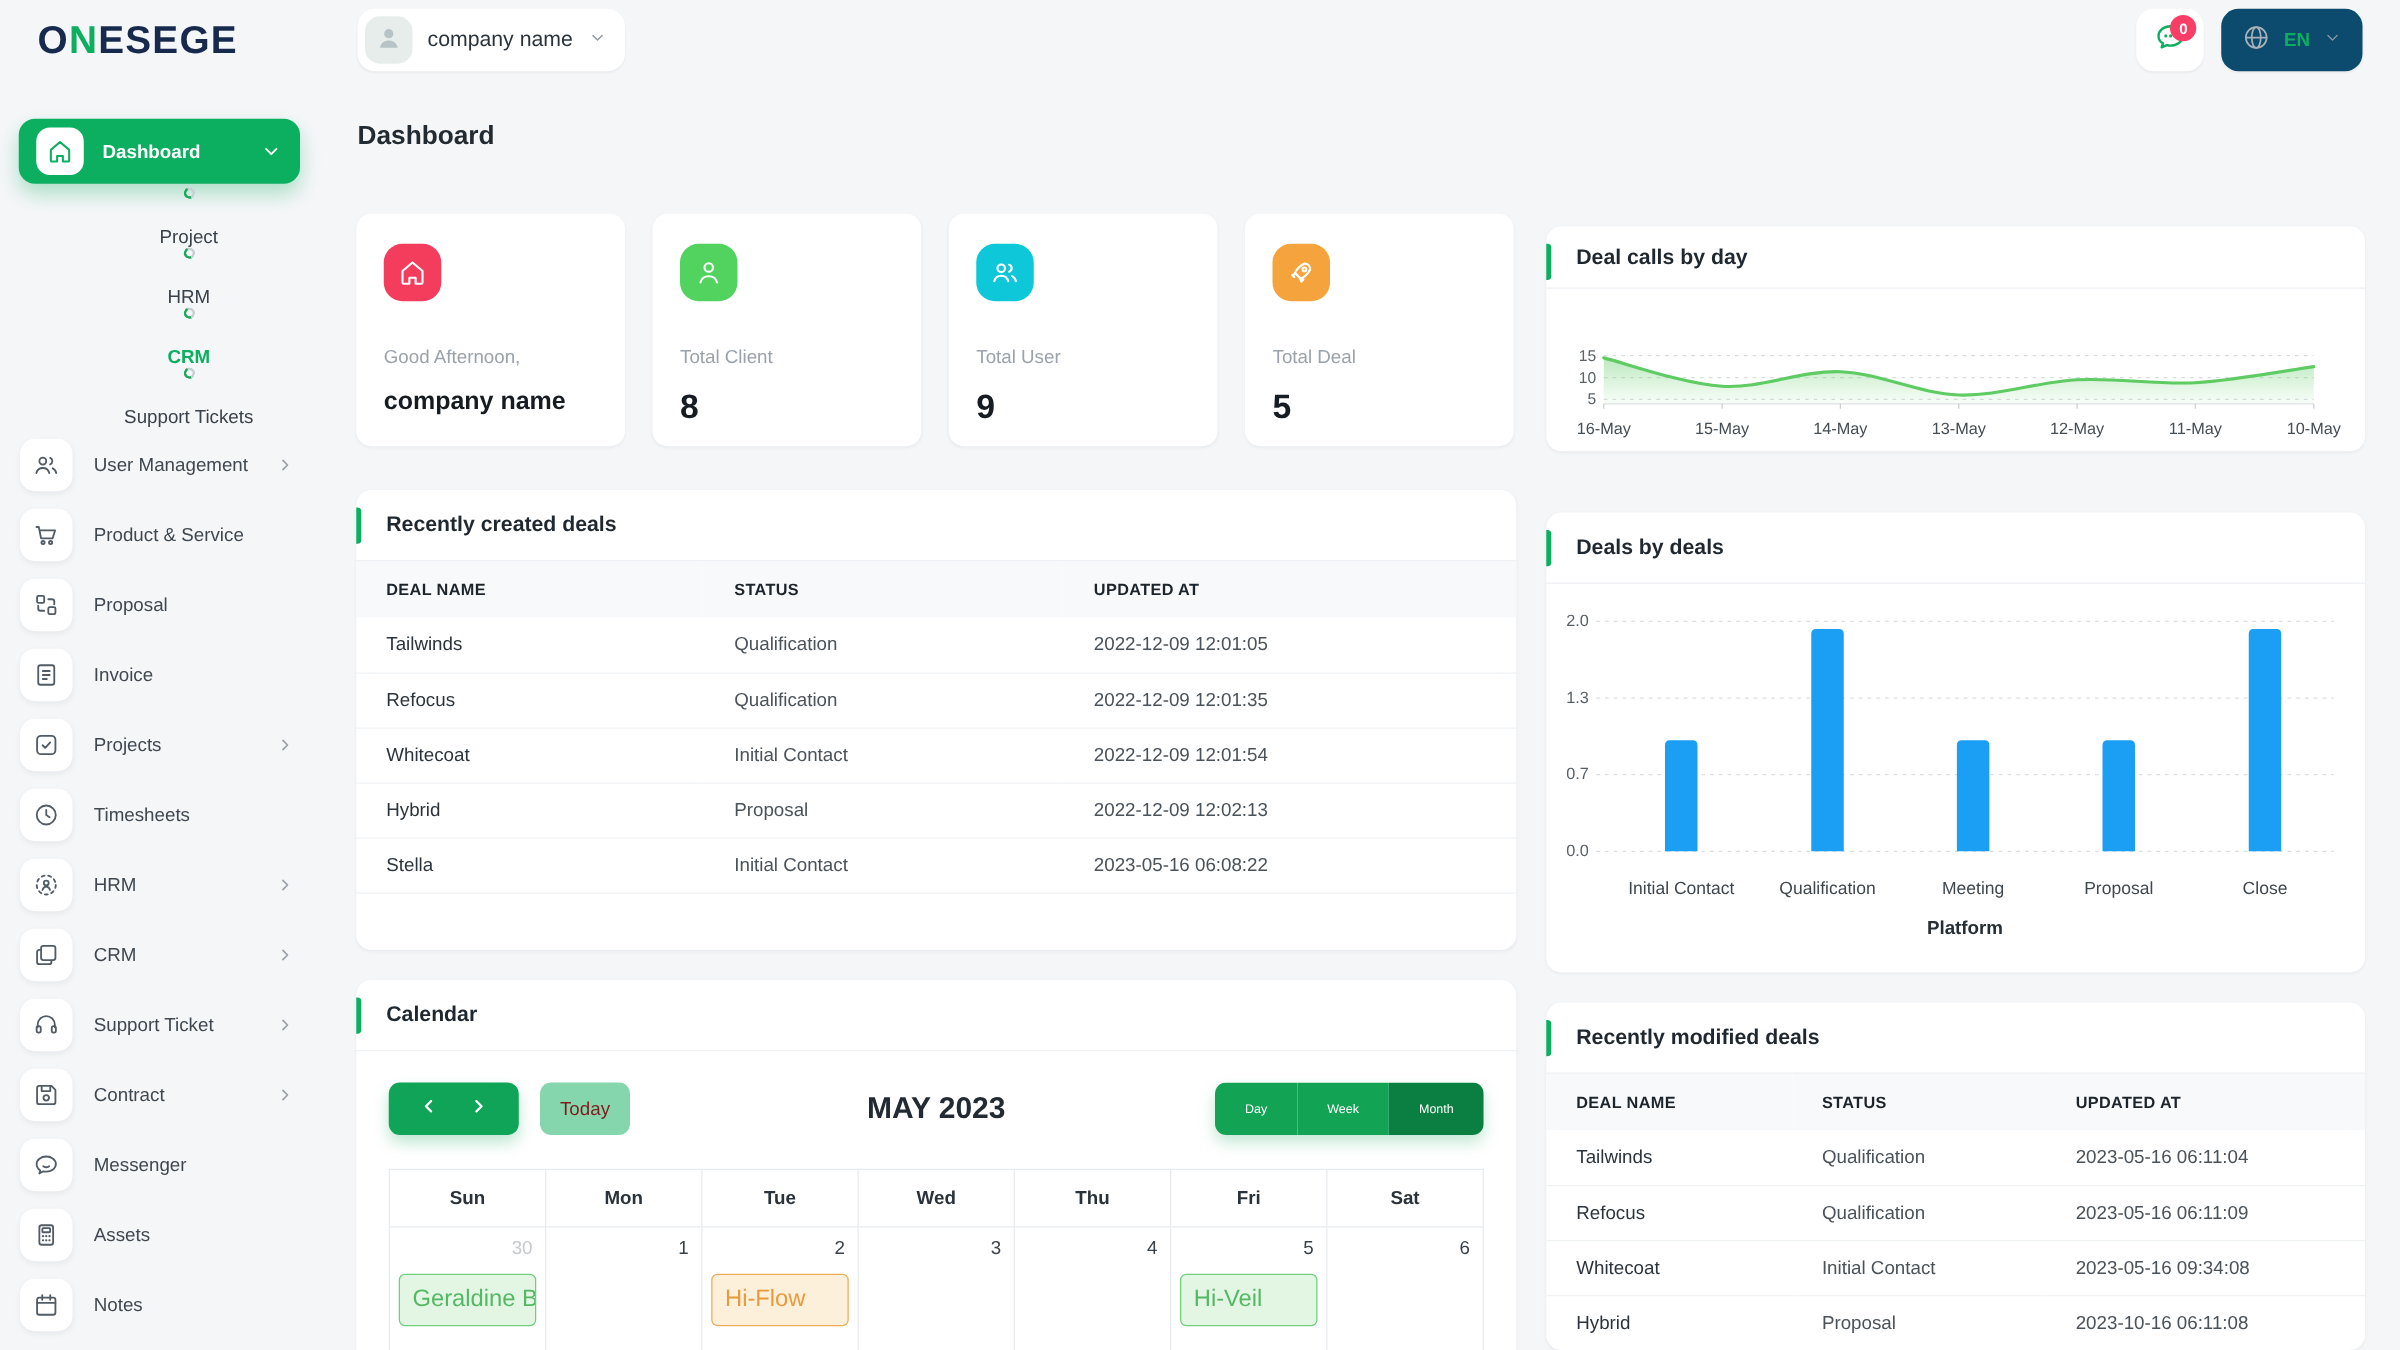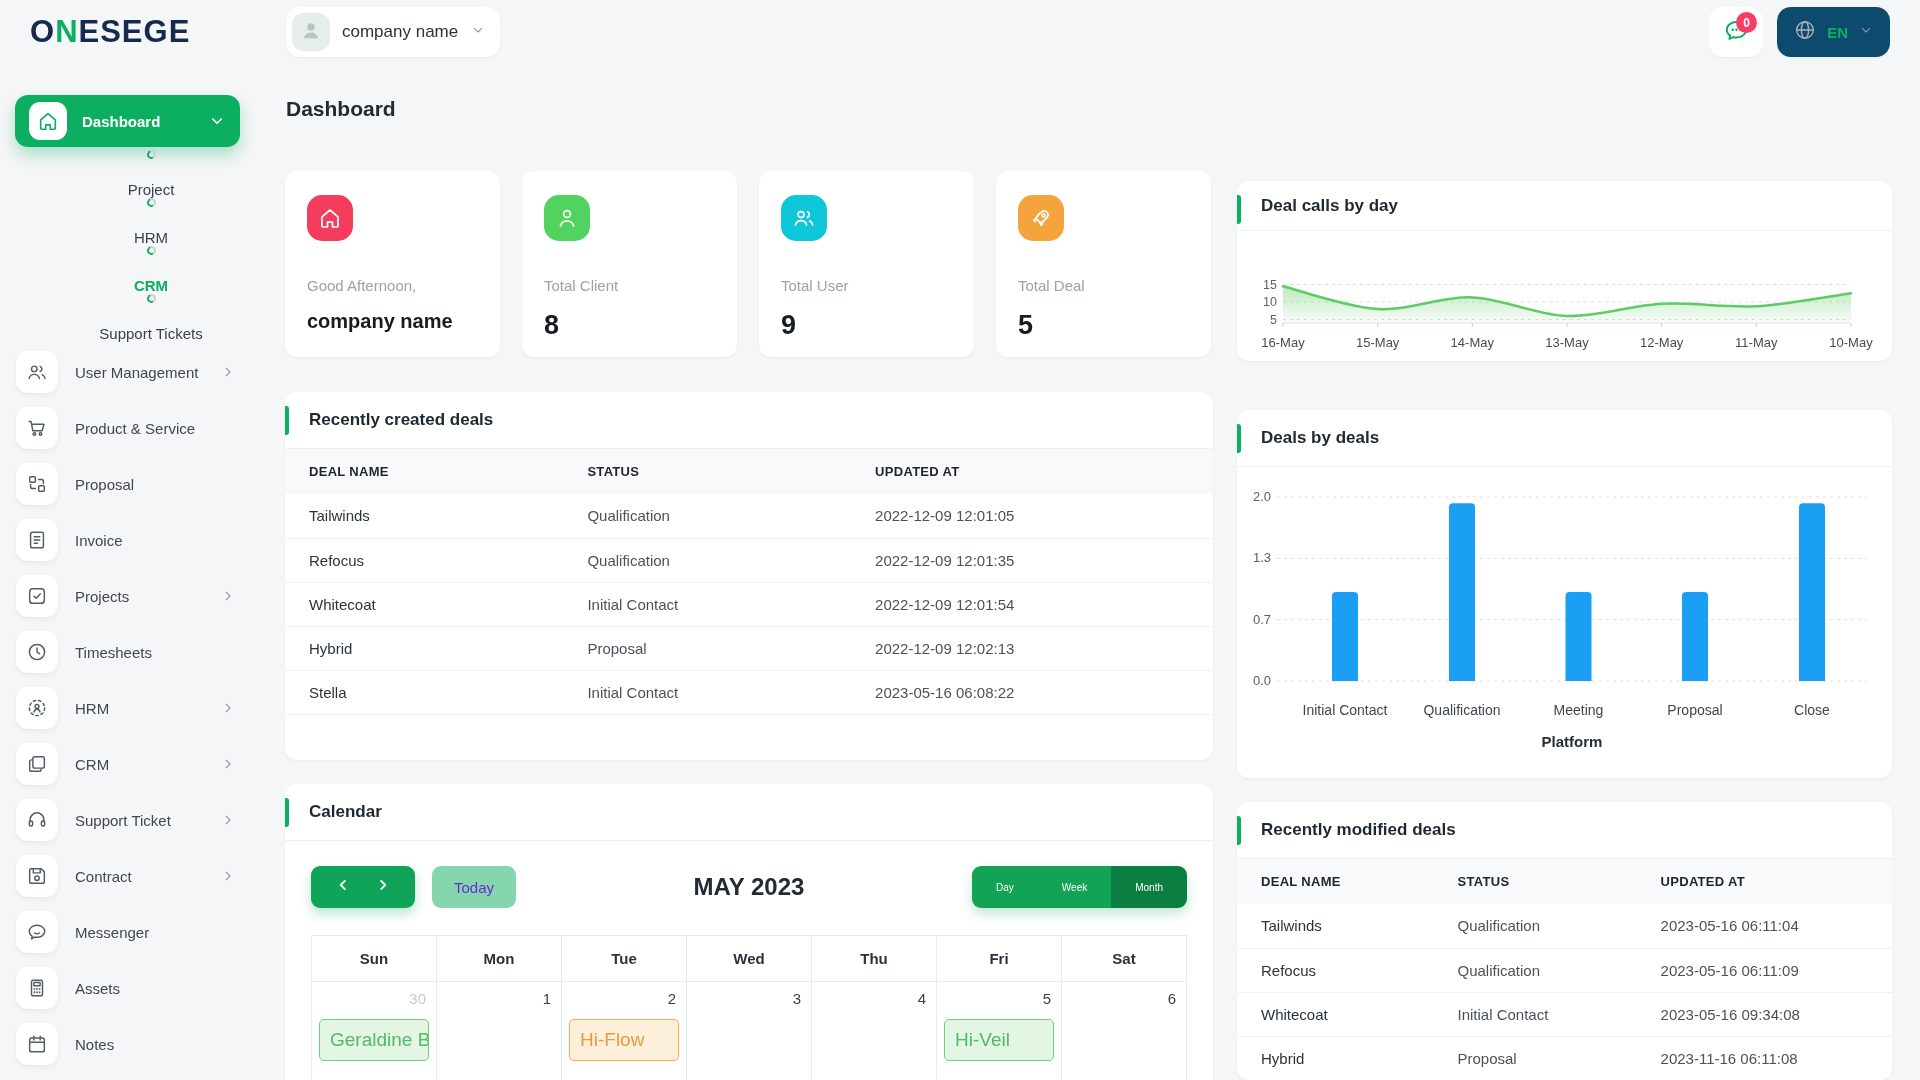--- a/index.html
+++ b/index.html
@@ -52,21 +52,21 @@
 
   
   table.deals { width:100%; border-collapse:collapse; table-layout:fixed; }
   table.deals th { background:#f8f9fb; height:45px; text-align:left; padding:0 24px; font-size:13px; color:#1d252c; letter-spacing:.3px; }
   table.deals td { height:44px; padding:0 24px; font-size:15px; color:#4a525a; border-bottom:1px solid #f0f2f4; }
   table.deals td.td-strong { color:#2b343c; }
 
   
   .cal-toolbar { margin:24px 26px 0; height:44px; display:flex; align-items:center; position:relative; }
   .nav-btn { width:104px; height:42px; background:#0fa457; border-radius:9px; display:flex; align-items:center; justify-content:space-evenly; box-shadow:0 6px 12px rgba(15,164,87,.28); cursor:pointer; }
-  .today-btn { margin-left:17px; width:84px; height:42px; background:#85d6ac; border:none; border-radius:9px; color:#6d28d9; font-size:15px; font-family:inherit; cursor:pointer; }
+  .today-btn { margin-left:17px; width:72px; height:42px; background:#85d6ac; border:none; border-radius:9px; color:#7f1d1d; font-size:15px; font-family:inherit; cursor:pointer; }
   .month-title { position:absolute; left:0; right:0; text-align:center; font-size:24px; font-weight:bold; color:#222b33; pointer-events:none; }
   .views { margin-left:auto; display:flex; border-radius:9px; overflow:hidden; box-shadow:0 6px 12px rgba(15,164,87,.25); }
   .view-btn { height:42px; padding:0 24px; background:#12a355; border:none; color:#fff; font-size:10px; font-family:inherit; cursor:pointer; }
   .view-btn.active { background:#0b7f41; }
   .cal-grid { width:876px; margin:26px 26px 0; border-collapse:collapse; table-layout:fixed; }
   .cal-grid th { border:1px solid #e8ebee; height:46px; font-size:15px; color:#2a333b; background:#fff; }
   .cal-grid td { border:1px solid #e8ebee; height:150px; vertical-align:top; background:#fff; }
   .cal-num { text-align:right; padding:8px 10px 0; font-size:15px; color:#39424a; }
   .cal-num.muted { color:#c5cacf; }
   .cal-event { margin:12px 7px 0; padding:9px 10px; border-radius:5px; font-size:19px; border:1px solid; cursor:pointer; white-space:nowrap; overflow:hidden; }
@@ -556,19 +556,19 @@
             <td>2023-05-16 06:11:09</td>
           </tr>
           <tr>
             <td class="td-strong">Whitecoat</td>
             <td>Initial Contact</td>
             <td>2023-05-16 09:34:08</td>
           </tr>
           <tr>
             <td class="td-strong">Hybrid</td>
             <td>Proposal</td>
-            <td>2023-11-16 06:11:08</td>
+            <td>2023-10-16 06:11:08</td>
           </tr>
         </tbody>
     </table>
   </div>
 
 </div>
 
 </body></html>

